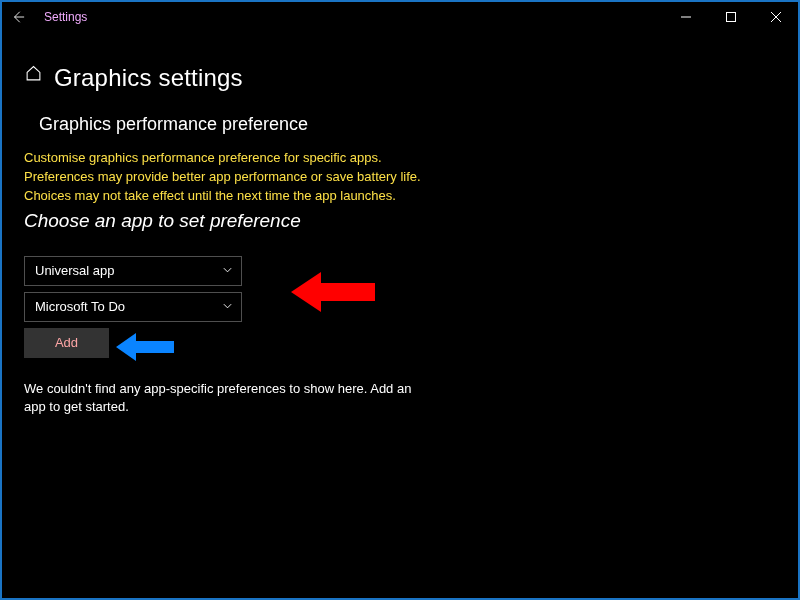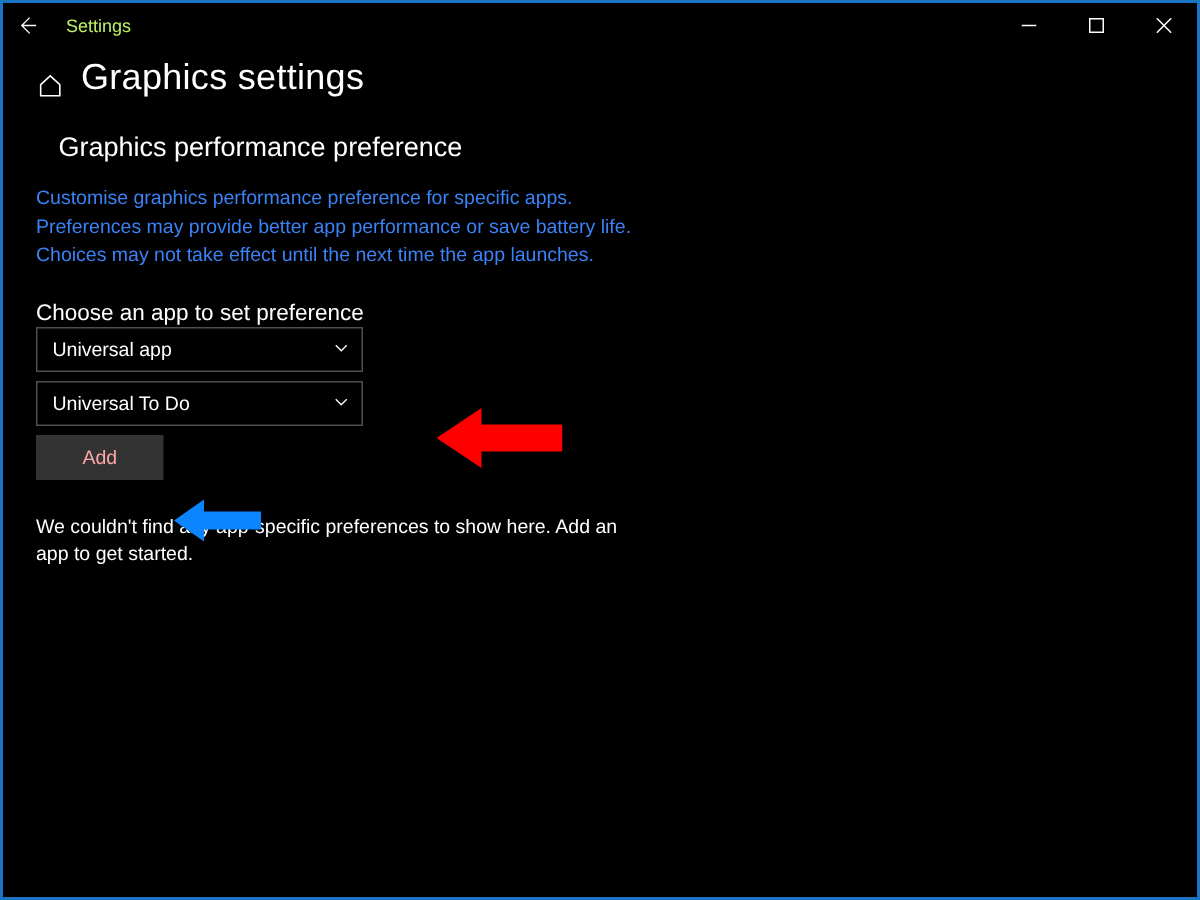--- a/index.html
+++ b/index.html
@@ -13,21 +13,21 @@
   .window {
     position: absolute; left: 2px; top: 2px; right: 2px; bottom: 2px;
     background: #000000;
   }
 
   
   .titlebar {
     height: 30px;
     display: flex; align-items: center;
     font-size: 12px;
-    color: #bef264;
+    color: #f0abfc;
     position: relative;
   }
   .titlebar .back {
     width: 32px; height: 30px;
     display: flex; align-items: center; justify-content: center;
     cursor: default;
   }
   .titlebar .title-text {
     padding-left: 10px;
     font-size: 12px;
@@ -41,22 +41,23 @@
     width: 45px; height: 30px;
     display: flex; align-items: center; justify-content: center;
     color: #ffffff;
   }
 
   
   .content {
     padding: 6px 22px 0 22px;
   }
   .header-row {
-    display: flex; align-items: flex-end;
+    display: flex; align-items: flex-start;
     margin-bottom: 22px;
+    margin-top: 26px;
   }
   .header-row .home-icon {
     width: 18px; height: 18px;
     margin-right: 12px;
     display: flex; align-items: center; justify-content: center;
   }
   .header-row h1 {
     font-weight: 400;
     font-size: 24px;
     letter-spacing: 0.2px;
@@ -65,26 +66,27 @@
   .section-title {
     font-size: 18px;
     font-weight: 400;
     margin-bottom: 14px;
     margin-left: 15px;
   }
   .section-desc {
     font-size: 13px;
     line-height: 1.45;
     max-width: 400px;
-    margin-bottom: 20px;
-    color: #3b82f6;
+    margin-bottom: 4px;
+    color: #fde047;
   }
   .label-row {
-    font-size: 15px;
-    margin-bottom: 1px;
+    font-size: 19px;
+    margin-bottom: 24px;
+    font-style: italic;
   }
 
   .dropdown {
     width: 218px;
     height: 30px;
     border: 1px solid #4f4f4f;
     background: #000000;
     display: flex; align-items: center;
     padding: 0 8px 0 10px;
     margin-bottom: 6px;
@@ -176,21 +178,21 @@
     <div class="dropdown">
       <span>Universal app</span>
       <span class="chev">
         <svg width="11" height="11" viewBox="0 0 12 12" fill="none" stroke="#ffffff" stroke-width="1">
             <path d="M2 4 L6 8 L10 4"></path>
           </svg>
       </span>
     </div>
 
     <div class="dropdown">
-      <span>Universal To Do</span>
+      <span>Microsoft To Do</span>
       <span class="chev">
         <svg width="11" height="11" viewBox="0 0 12 12" fill="none" stroke="#ffffff" stroke-width="1">
             <path d="M2 4 L6 8 L10 4"></path>
           </svg>
       </span>
     </div>
 
     <button class="add-btn">
       <span>Add</span>
     </button>

